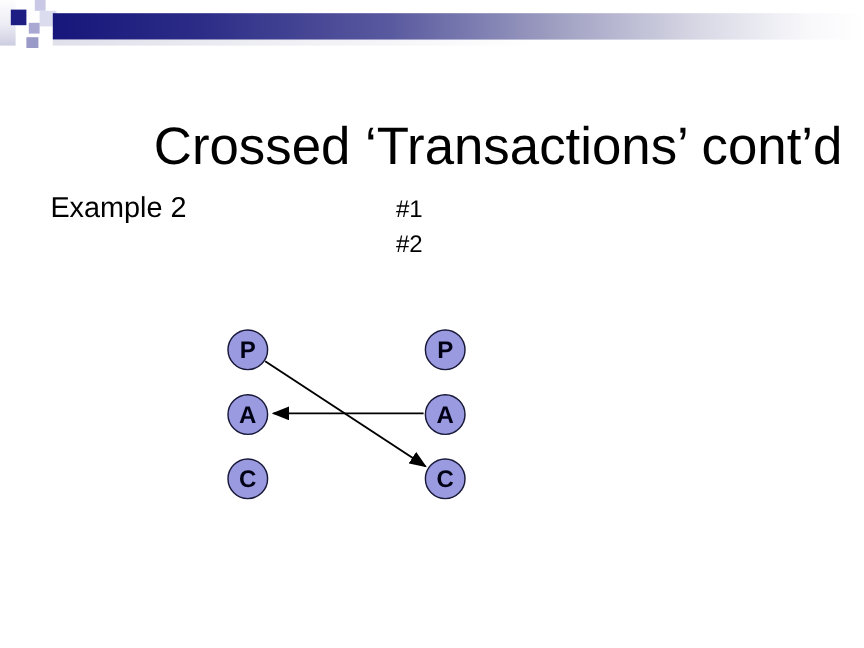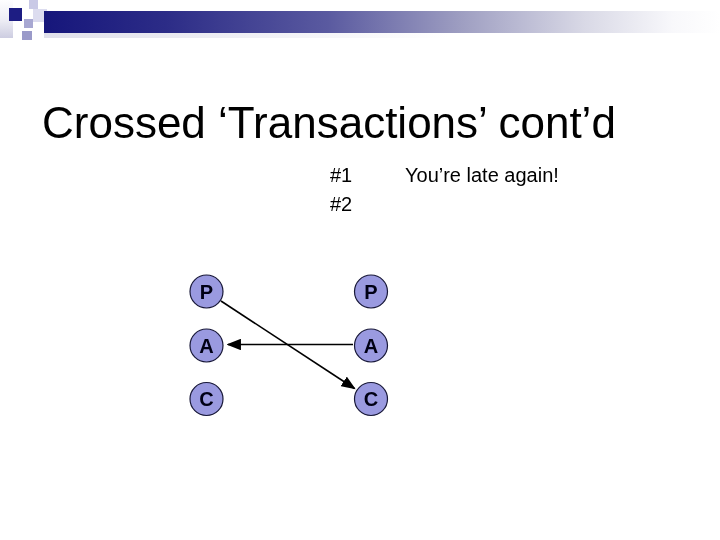--- a/index.html
+++ b/index.html
@@ -1,19 +1,19 @@
 <!DOCTYPE html>
 <html><head>
 <meta charset="utf-8">
 <style>
   html,body { margin:0; padding:0; background:#888; }
   .slide {
     position:relative; width:720px; height:540px; margin:0 auto;
     background:#ffffff; overflow:hidden;
-    font-family:"Liberation Sans", sans-serif; color:#000;
+    font-family:"Liberation Sans", sans-serif; color:#000;text-align:right;
   }
 
   
   .deco { position:absolute; }
   .deco-strip   { left:0;  top:0;  width:13px; height:38px;
                   background:linear-gradient(180deg,#fefeff 0%,#ececf4 55%,#cdcde1 100%); }
   .deco-sq-navy { left:9;  left:9px;  top:8px;  width:13px; height:13px; background:#1d1d83; }
   .deco-sq-a    { left:29px; top:0;    width:9px;  height:9px;  background:#c9c9e6; }
   .deco-sq-b    { left:33px; top:9px;  width:14px; height:13px; background:#dcdcef; }
   .deco-sq-c    { left:24px; top:19px; width:9px;  height:9px;  background:#a8a8d2; }
@@ -56,23 +56,23 @@
     <div class="deco deco-sq-a"></div>
     <div class="deco deco-sq-b"></div>
     <div class="deco deco-sq-c"></div>
     <div class="deco deco-sq-d"></div>
     <div class="deco deco-bar"></div>
     <div class="deco deco-underbar"></div>
   </div>
 
   <h1 class="title">Crossed ‘Transactions’ cont’d</h1>
 
+  <div class="example-label">Example 2</div>
 
   <div class="dlg-num-1">#1</div>
-  <div class="dlg-txt-1">You’re late again!</div>
   <div class="dlg-num-2">#2</div>
 
   <svg class="diagram" viewBox="0 0 720 540" width="720" height="540">
     <defs>
       <marker id="arrow" viewBox="0 0 10 8" markerWidth="9" markerHeight="7.2" refX="9" refY="4" orient="auto">
         <path d="M0,0 L10,4 L0,8 Z" fill="#000"></path>
       </marker>
     </defs>
 
     <g>

